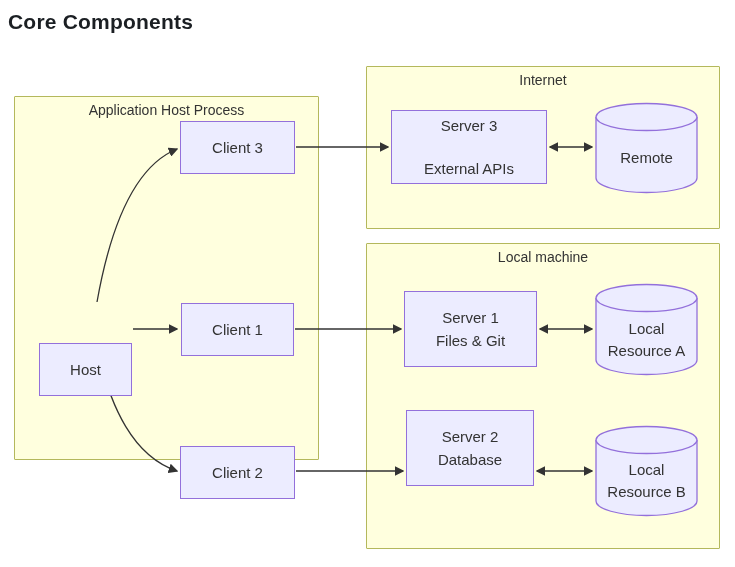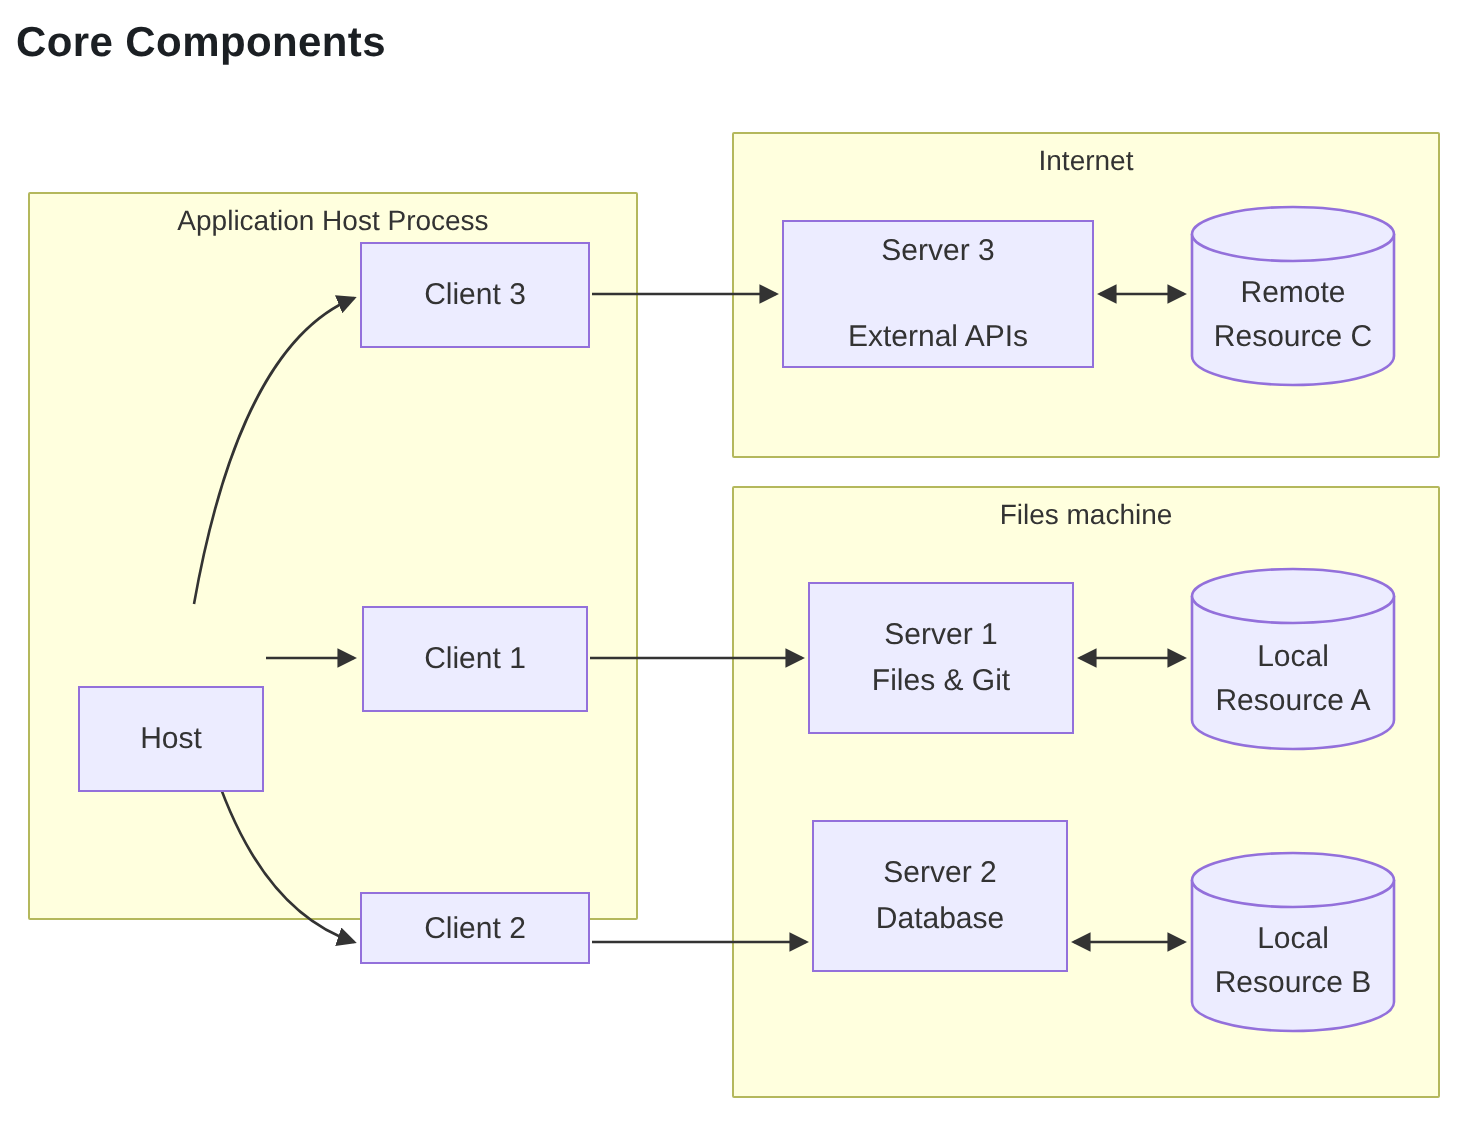--- a/index.html
+++ b/index.html
@@ -54,21 +54,21 @@
     justify-content: center;
     font-size: 15px;
     line-height: 23px;
     color: #333333;
     text-align: center;
     z-index: 3;
   }
   #node-client3 { left: 180px; top: 121px; width: 115px; height: 53px; }
   #node-host    { left: 39px;  top: 303px; width: 93px;  height: 53px; margin-top: 40px; }
   #node-client1 { left: 181px; top: 303px; width: 113px; height: 53px; }
-  #node-client2 { left: 180px; top: 446px; width: 115px; height: 36px; }
+  #node-client2 { left: 180px; top: 446px; width: 115px; height: 53px; }
   #node-server3 { left: 391px; top: 110px; width: 156px; height: 74px; gap: 20px; }
   #node-server1 { left: 404px; top: 291px; width: 133px; height: 76px; }
   #node-server2 { left: 406px; top: 410px; width: 128px; height: 76px; }
 
   
   .cyl {
     position: absolute;
     z-index: 3;
   }
   .cyl svg { display: block; }
@@ -110,21 +110,21 @@
 
   <div class="page-title">Core Components</div>
 
   <div class="group" id="group-app-host">
     <div class="group-label">Application Host Process</div>
   </div>
   <div class="group" id="group-internet">
     <div class="group-label">Internet</div>
   </div>
   <div class="group" id="group-local">
-    <div class="group-label">Files machine</div>
+    <div class="group-label">Local machine</div>
   </div>
 
   <svg class="edges" viewBox="0 0 735 567" xmlns="http://www.w3.org/2000/svg">
     <defs>
       <marker id="arrowhead" viewBox="0 0 10 10" refX="8.5" refY="5" markerWidth="7.5" markerHeight="7.5" orient="auto-start-reverse">
         <path d="M0,0 L10,5 L0,10 z" fill="#333333"></path>
       </marker>
     </defs>
     <path class="edge" d="M 97 302 C 108 240 130 168 177 149" marker-end="url(#arrowhead)"></path>
     <path class="edge" d="M 133 329 L 177 329" marker-end="url(#arrowhead)"></path>
@@ -162,21 +162,20 @@
     <span>Database</span>
   </div>
 
   <div class="cyl" id="node-resource-c">
     <svg width="103" height="92" viewBox="0 0 103 92">
       <path d="M1,15 L1,76 A50.5,14.5 0 0 0 102,76 L102,15" fill="#ececff" stroke="#9370db" stroke-width="1.3"></path>
       <ellipse cx="51.5" cy="15" rx="50.5" ry="13.5" fill="#ececff" stroke="#9370db" stroke-width="1.3"></ellipse>
     </svg>
     <div class="cyl-label">
       <span>Remote</span>
-      <span>Resource C</span>
     </div>
   </div>
   <div class="cyl" id="node-resource-a">
     <svg width="103" height="93" viewBox="0 0 103 93">
       <path d="M1,15 L1,77 A50.5,14.5 0 0 0 102,77 L102,15" fill="#ececff" stroke="#9370db" stroke-width="1.3"></path>
       <ellipse cx="51.5" cy="15" rx="50.5" ry="13.5" fill="#ececff" stroke="#9370db" stroke-width="1.3"></ellipse>
     </svg>
     <div class="cyl-label">
       <span>Local</span>
       <span>Resource A</span>

